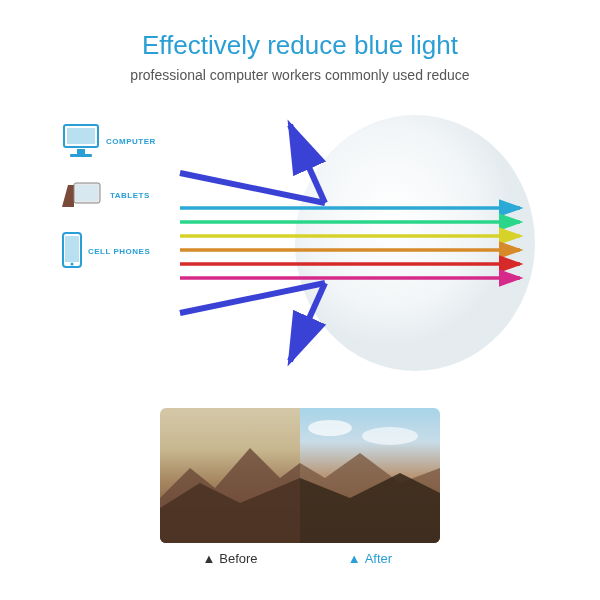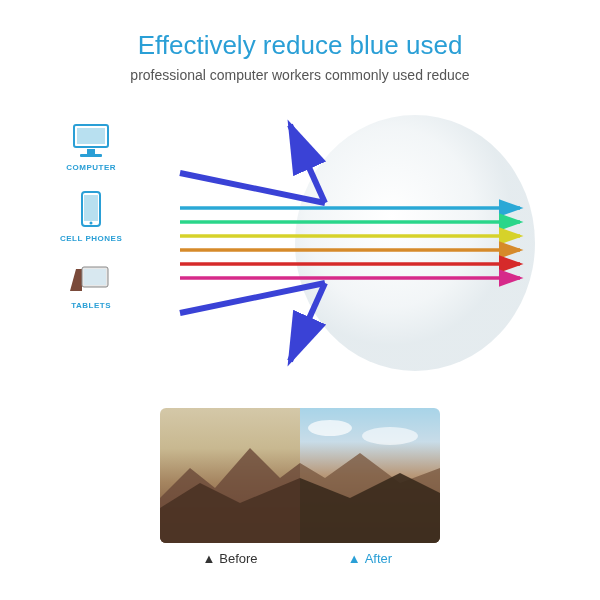--- a/index.html
+++ b/index.html
@@ -36,21 +36,21 @@
   .devices {
     position: absolute;
     left: 10px;
     top: 10px;
     display: flex;
     flex-direction: column;
     gap: 18px;
   }
   .device {
     display: flex;
-    flex-direction: column;
+    flex-direction: row;
     align-items: center;
     gap: 4px;
   }
   .device-label {
     font-size: 8px;
     color: #2a9fd6;
     font-weight: bold;
     letter-spacing: 0.5px;
   }
   .comparison {
@@ -86,49 +86,49 @@
     align-items: center;
     justify-content: center;
     gap: 4px;
   }
   .before-label { color: #333; }
   .after-label { color: #2a9fd6; }
 </style>
 </head>
 <body>
 
-<div class="title">Effectively reduce blue used</div>
+<div class="title">Effectively reduce blue light</div>
 <div class="subtitle">professional computer workers commonly used reduce</div>
 
 <div class="diagram-area">
   <div class="devices">
     <div class="device">
       <svg width="42" height="36">
         <rect x="4" y="2" width="34" height="22" rx="2" fill="none" stroke="#2a9fd6" stroke-width="2"></rect>
         <rect x="7" y="5" width="28" height="16" fill="#b8e0f0"></rect>
         <rect x="17" y="26" width="8" height="5" fill="#2a9fd6"></rect>
         <rect x="10" y="31" width="22" height="3" rx="1" fill="#2a9fd6"></rect>
       </svg>
       <div class="device-label">COMPUTER</div>
     </div>
     <div class="device">
+      <svg width="46" height="36">
+        <path d="M 2 30 L 8 8 L 14 8 L 14 30 Z" fill="#7a4a3a"></path>
+        <rect x="14" y="6" width="26" height="20" rx="2" fill="#e8e8e8" stroke="#888" stroke-width="1"></rect>
+        <rect x="16" y="8" width="22" height="16" fill="#d8e8f0"></rect>
+      </svg>
+      <div class="device-label">TABLETS</div>
+    </div>
+    <div class="device">
       <svg width="24" height="40">
         <rect x="3" y="2" width="18" height="34" rx="3" fill="none" stroke="#2a9fd6" stroke-width="2"></rect>
         <rect x="5" y="5" width="14" height="26" fill="#b8e0f0"></rect>
         <circle cx="12" cy="33" r="1.5" fill="#2a9fd6"></circle>
       </svg>
       <div class="device-label">CELL PHONES</div>
-    </div>
-    <div class="device">
-      <svg width="46" height="36">
-        <path d="M 2 30 L 8 8 L 14 8 L 14 30 Z" fill="#7a4a3a"></path>
-        <rect x="14" y="6" width="26" height="20" rx="2" fill="#e8e8e8" stroke="#888" stroke-width="1"></rect>
-        <rect x="16" y="8" width="22" height="16" fill="#d8e8f0"></rect>
-      </svg>
-      <div class="device-label">TABLETS</div>
     </div>
   </div>
 
   <svg width="380" height="260" style="position:absolute; left:120px; top:0px;">
     <defs>
       <radialGradient id="lensGrad" cx="40%" cy="40%">
         <stop offset="0%" stop-color="#ffffff"></stop>
         <stop offset="70%" stop-color="#f0f4f6"></stop>
         <stop offset="100%" stop-color="#e0e8ec"></stop>
       </radialGradient>

